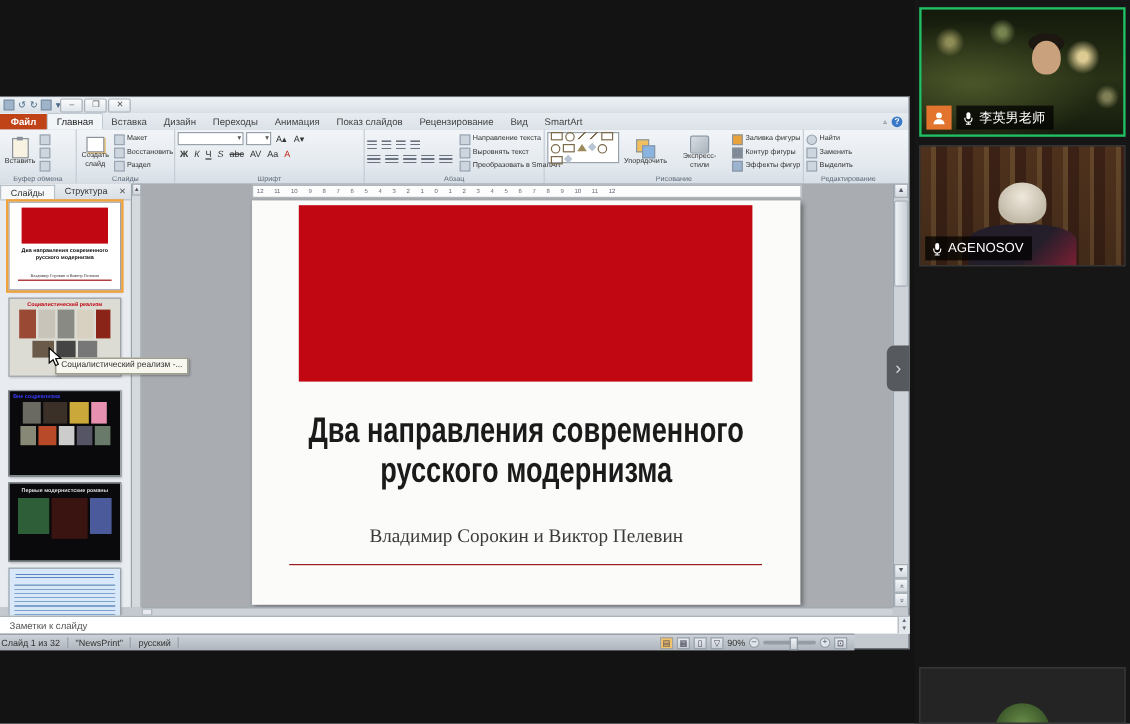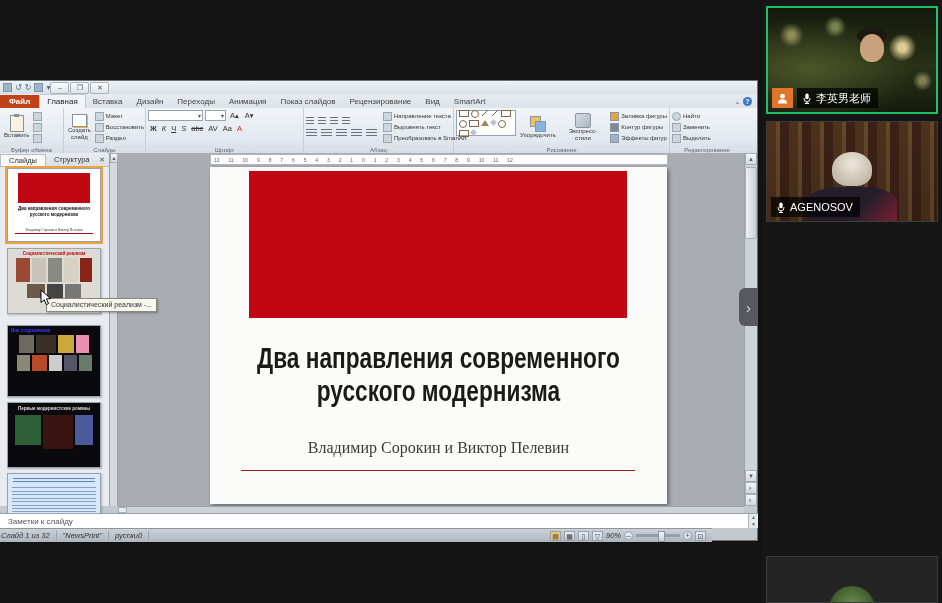--- a/index.html
+++ b/index.html
@@ -88,21 +88,21 @@
   #vscroll{left:744px;top:0;width:13px;height:100%;background:#cdd3d8;border-left:1px solid #9aa2aa;box-sizing:border-box;display:flex;flex-direction:column;align-items:center;}
   .vbtn{width:12px;height:12px;background:linear-gradient(180deg,#f4f7f9,#d2d9df);border:1px solid #a6aeb6;box-sizing:border-box;font-size:6px;color:#556;text-align:center;line-height:11px;flex:none;}
   .vthumb{width:10px;height:70px;background:linear-gradient(90deg,#eef2f5,#c8cfd6);border:1px solid #a6aeb6;border-radius:2px;margin-top:2px;}
   .rot{display:inline-block;transform:rotate(90deg);}
   
   #hscroll{left:118px;top:425px;width:626px;height:7px;background:#cdd3d8;border-top:1px solid #9aa2aa;box-sizing:border-box;}
   #hbox{position:absolute;left:0;top:0;width:9px;height:6px;background:#e8ecf0;border:1px solid #a6aeb6;box-sizing:border-box;}
   #notes{left:0;top:432px;width:758px;height:15px;background:#fff;border-top:1px solid #9aa2aa;box-sizing:border-box;font-size:8px;color:#555;display:flex;align-items:center;padding-left:8px;}
   #notes .nscroll{margin-left:auto;display:flex;flex-direction:column;height:100%;}
   #notes .nscroll span{width:9px;flex:1;font-size:5px;text-align:center;background:#e4e9ed;border-left:1px solid #b0b6bc;color:#667;line-height:7px;}
-  #statusbar{left:0;top:447px;width:712px;height:14px;background:linear-gradient(180deg,#ccd2d8,#aeb5bc);border-top:1px solid #8e969e;box-sizing:border-box;display:flex;align-items:center;font-size:7.5px;color:#333;font-style:italic;}
+  #statusbar{left:0;top:447px;width:712px;height:14px;background:linear-gradient(180deg,#ccd2d8,#aeb5bc);border-top:1px solid #8e969e;box-sizing:border-box;display:flex;align-items:center;font-size:7.5px;color:#333;}
   .sseg{padding:0 6px;border-right:1px solid #9aa2aa;white-space:nowrap;}
   #statusbar .right{margin-left:auto;display:flex;align-items:center;gap:3px;padding-right:6px;}
   .viewico{width:11px;height:10px;font-size:7px;line-height:10px;text-align:center;color:#445;background:linear-gradient(180deg,#e8edf1,#c8cfd6);border:1px solid #9aa2aa;box-sizing:border-box;}
   .viewico.on{background:#f5c46a;}
   .ztrack{width:44px;height:3px;background:#949ca4;border-radius:2px;position:relative;}
   .zthumb{position:absolute;left:22px;top:-3px;width:5px;height:9px;background:linear-gradient(180deg,#f2f5f8,#c8cfd6);border:1px solid #8e969e;}
   .zbtn{width:9px;height:9px;border-radius:50%;background:#dfe5ea;border:1px solid #9aa2aa;font-size:7px;line-height:8px;text-align:center;color:#445;box-sizing:border-box;}
   
   #tooltip{left:46px;top:298px;height:12px;background:#f7f7ef;border:1px solid #8a8a7a;font-size:7px;color:#333;line-height:11px;padding:0 4px;white-space:nowrap;box-shadow:1px 1px 2px rgba(0,0,0,.3);z-index:40;}
   #cursor{left:40px;top:289px;z-index:41;}

